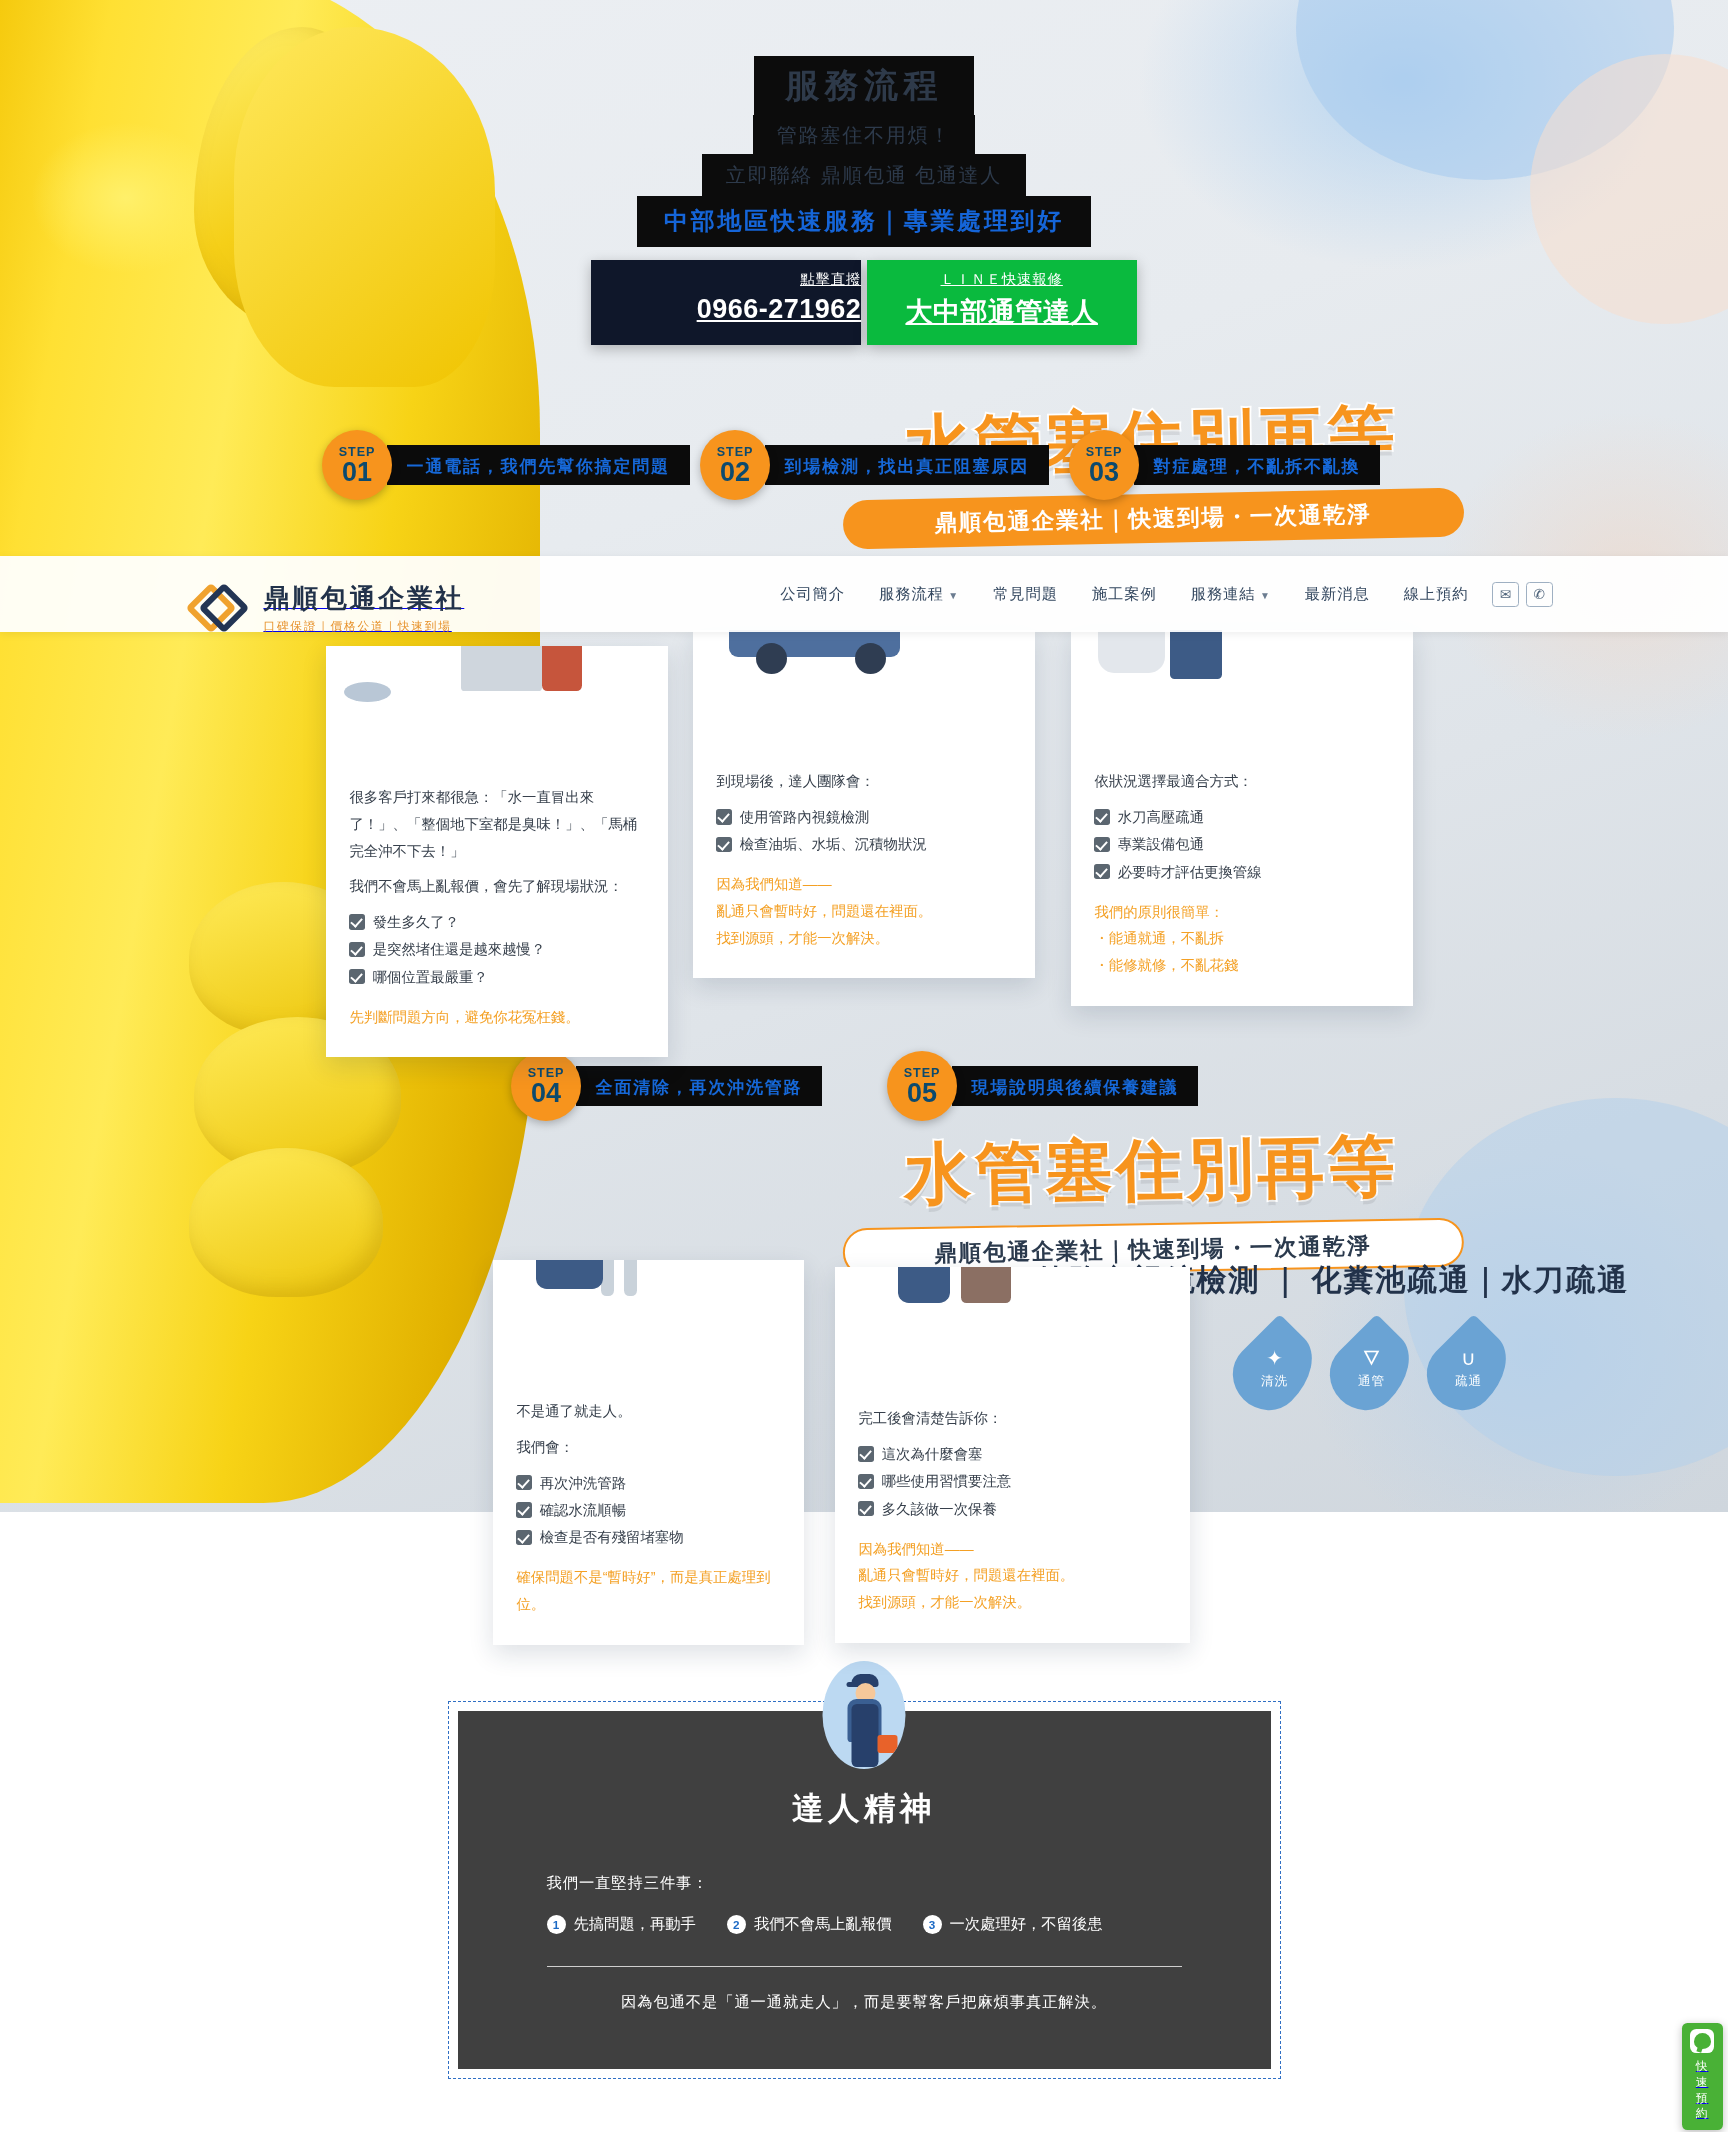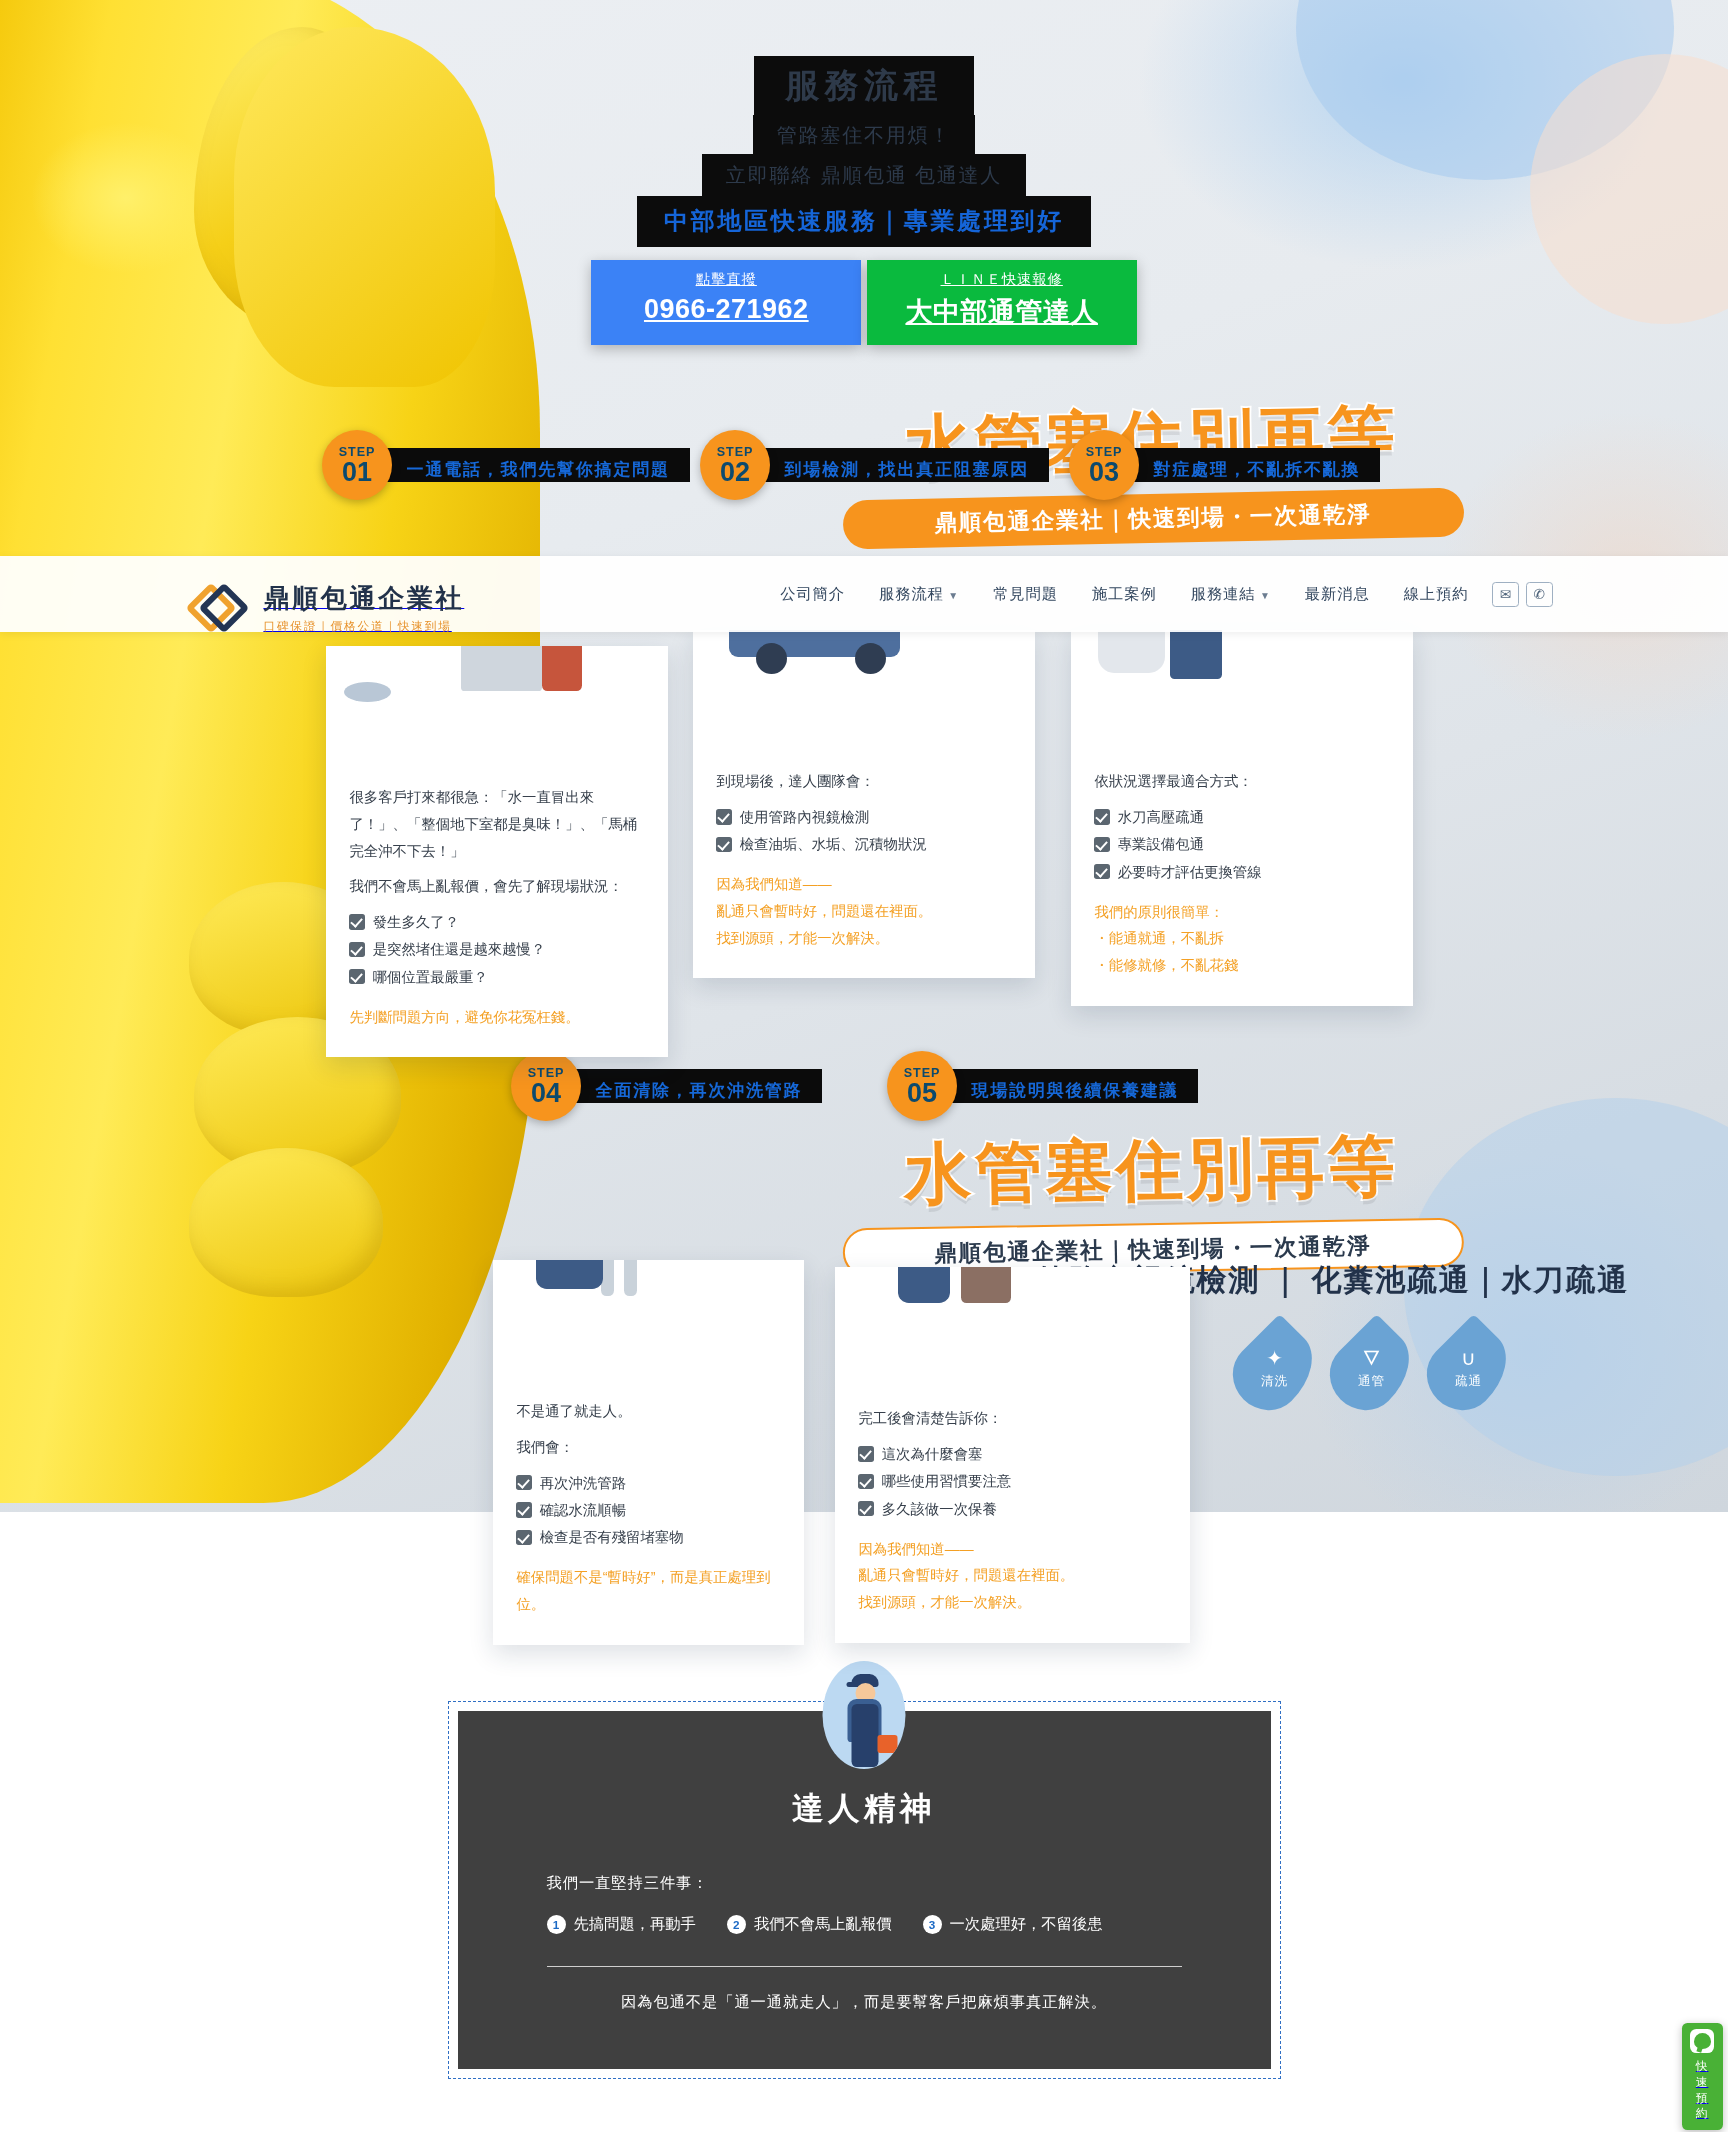--- a/index.html
+++ b/index.html
@@ -75,21 +75,21 @@
   .hero-strong span {
     display:inline-block; background:#0c0c0c; color:#1565d8;
     font-size: 24px; font-weight: 700; letter-spacing: 2.7px;
     padding: 9px 27px 10.8px;
   }
   .hero-ctas { margin-top: 12.6px; display: flex; justify-content: center; gap: 5.4px; }
   .cta {
     width: 270px; padding: 10px 0 14.4px; text-align: center; color: #fff;
     box-shadow: 0 3.6px 12.6px rgba(0,0,0,.25);
   }
-  .cta-call { background: #3b82f6; }
+  .cta-call { background: #0f172a; text-align: right; }
   .cta-line { background: #0aba3e; }
   .cta-kicker { font-size: 14.4px; letter-spacing: 0.9px; }
   .cta-main { font-size: 27px; font-weight: 700; margin-top: 5.4px; letter-spacing: 0.5px;}
 
   
   .promo {
     position: absolute; left: 810px; top: 396px; width: 684px; pointer-events: none;
     text-align: center; transform: rotate(-1.2deg);
   }
   .promo-big {
@@ -132,21 +132,21 @@
   .step-row { position: absolute; display: flex; align-items: center; }
   .step-badge {
     width: 70px; height: 70px; border-radius: 50%; background: #f7941d; color: #0c4a6e;
     display:flex; flex-direction: column; align-items:center; justify-content:center;
     box-shadow: 0 2.7px 9px rgba(0,0,0,.25); flex: none; z-index: 3;
   }
   .step-badge .s-kick { font-size: 12.6px; font-weight: 700; letter-spacing: 0.9px; }
   .step-badge .s-num { font-size: 27px; font-weight: 800; line-height: 1; margin-top: 0;}
   .step-label {
     background: #0b0b0b; color: #1668d8; font-size: 17px; font-weight: 700;
-    letter-spacing: 1.8px; padding: 10px 20px 1px; margin-left: -5.4px; white-space: nowrap;
+    letter-spacing: 1.8px; padding: 10px 20px 7px; margin-left: -5.4px; white-space: nowrap;
   }
 
   
   .card {
     position: absolute; background: #fff; box-shadow: 0 9px 23.4px rgba(20,40,70,.14);
     z-index: 12;
   }
   .card-art { height: 115px; position: relative; overflow: hidden; }
   .card-body { padding: 23.4px 23.4px 27px; }
   .card-body p { font-size: 14.4px; line-height: 1.85; color: #37404c; margin-bottom: 9px; }

